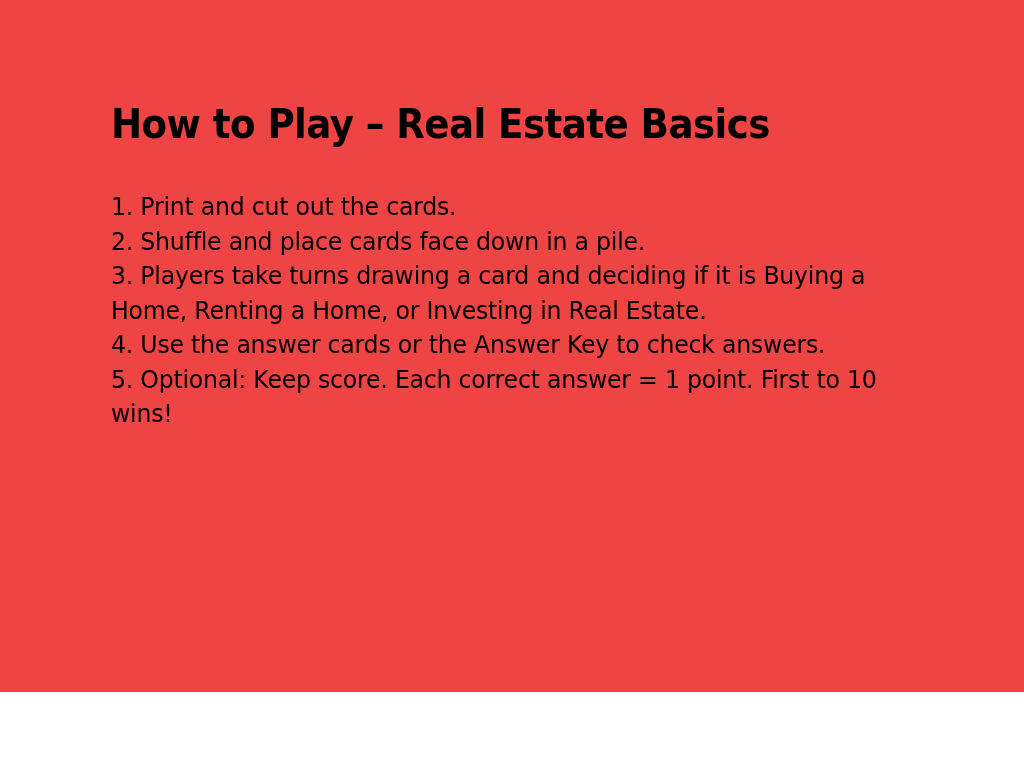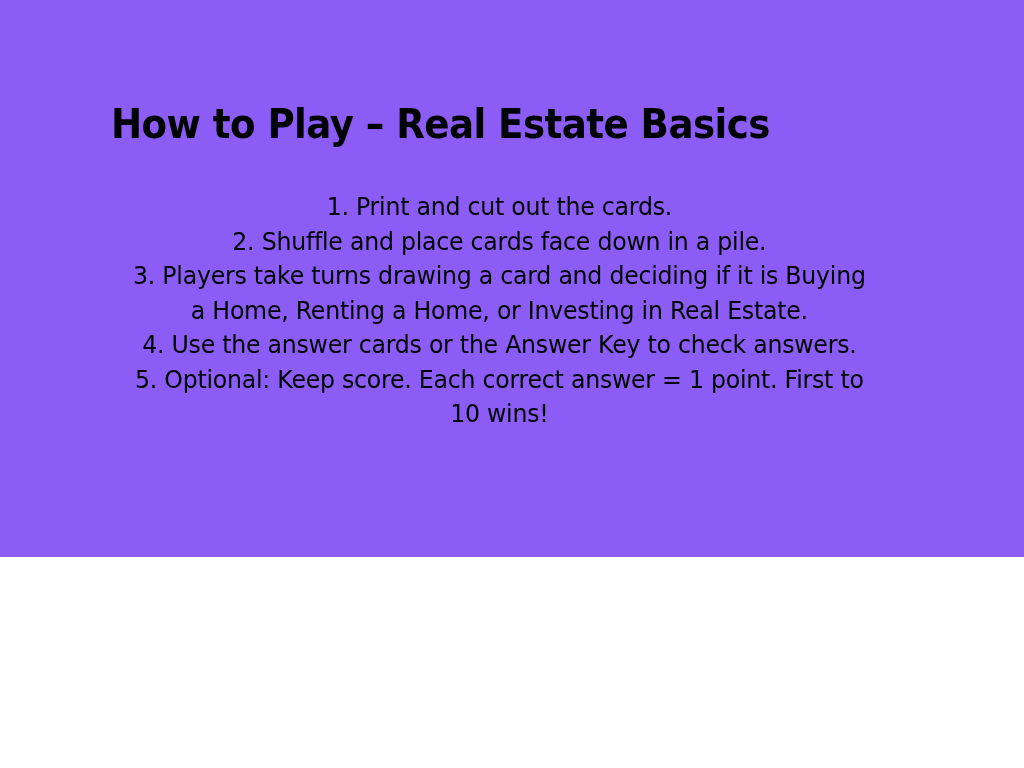--- a/index.html
+++ b/index.html
@@ -10,22 +10,22 @@
     width: 1024px;
     height: 768px;
     background: #ffffff;
     font-family: "Liberation Sans", sans-serif;
     overflow: hidden;
   }
 
   .slide {
     position: relative;
     width: 1024px;
-    height: 557px;
-    background: #8b5cf6;
+    height: 692px;
+    background: #ef4444;
     box-sizing: border-box;
   }
 
   .content-block {
     position: absolute;
     left: 111px;
     top: 100px;
     width: 820px;
   }
 
@@ -37,25 +37,24 @@
     color: #000000;
     letter-spacing: -0.6px;
     margin: 0;
     padding: 0;
     white-space: nowrap;
     transform: scaleX(0.93);
     transform-origin: left top;
   }
 
   .instructions {
-    margin: 16px;
+    margin: 0;
     padding: 0;
     list-style: none;
     margin-top: 42px;
-    text-align: center;
   }
 
   .instruction-line {
     font-family: "DejaVu Sans", "Liberation Sans", sans-serif;
     font-size: 25px;
     font-weight: normal;
     line-height: 34.5px;
     color: #000000;
     letter-spacing: -0.25px;
     margin: 0;

